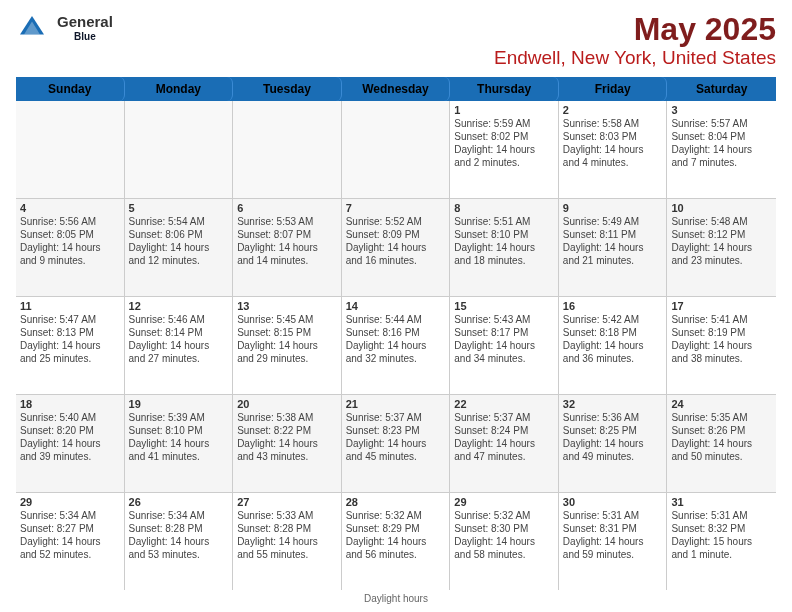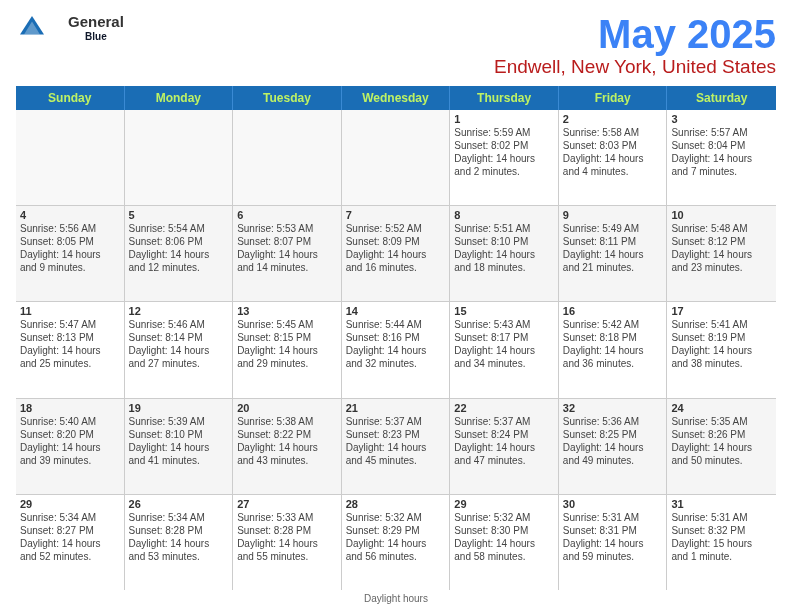--- a/index.html
+++ b/index.html
@@ -19,21 +19,21 @@
     }
     .header {
       display: flex;
       justify-content: space-between;
       align-items: flex-start;
       margin-bottom: 8px;
     }
     .logo {
       display: flex;
       align-items: center;
-      gap: 20px;
+      gap: 9px;
     }
     .logo-text {
       display: flex;
       flex-direction: column;
       line-height: 1.1;
     }
     .logo-general {
       font-size: 15px;
       font-weight: bold;
       color: #333;
@@ -45,46 +45,47 @@
       text-align: center;
     }
     .logo-icon {
       width: 32px;
       height: 32px;
     }
     .title-block {
       text-align: right;
     }
     .main-title {
-      font-size: 40px;
-      font-weight: bold;
-      color: #3b82f6;
+      font-size: 32px;
+      font-weight: bold;
+      color: #7f1d1d;
       line-height: 1.1;
     }
     .subtitle {
       font-size: 19px;
       color: #b91c1c;
     }
     .calendar {
       flex: 1;
       display: flex;
       flex-direction: column;
     }
     .cal-header {
       display: grid;
       grid-template-columns: repeat(7, 1fr);
       background: #1a6db5;
     }
     .cal-header-cell {
-      color: #bef264;
+      color: #000000;
       font-size: 12px;
       font-weight: bold;
       text-align: center;
       padding: 5px 2px;
       border-right: 1px solid #3a8ad4;
+      border-radius: 6px;
     }
     .cal-header-cell:last-child { border-right: none; }
     .cal-body {
       flex: 1;
       display: flex;
       flex-direction: column;
     }
     .cal-row {
       display: grid;
       grid-template-columns: repeat(7, 1fr);

